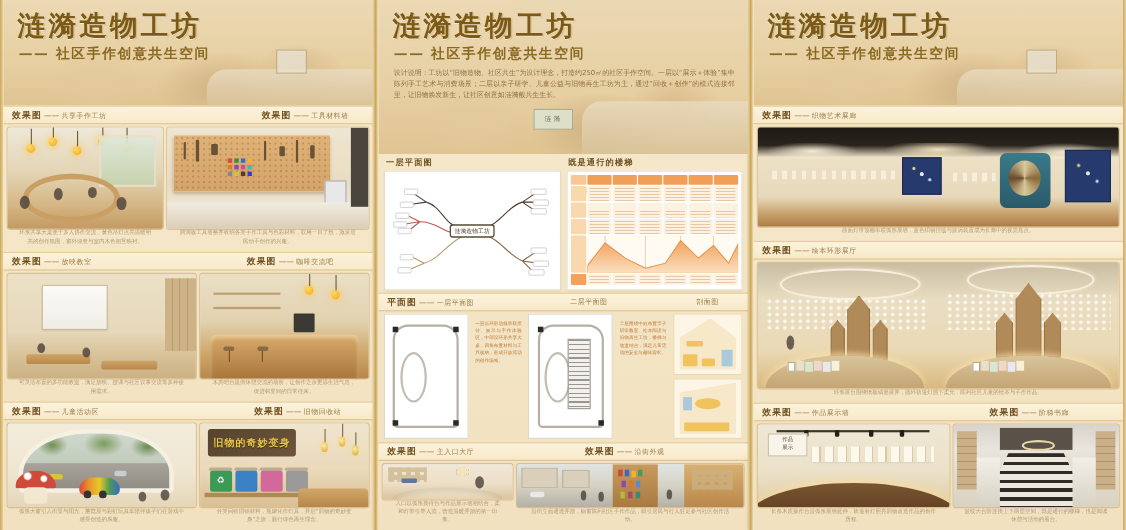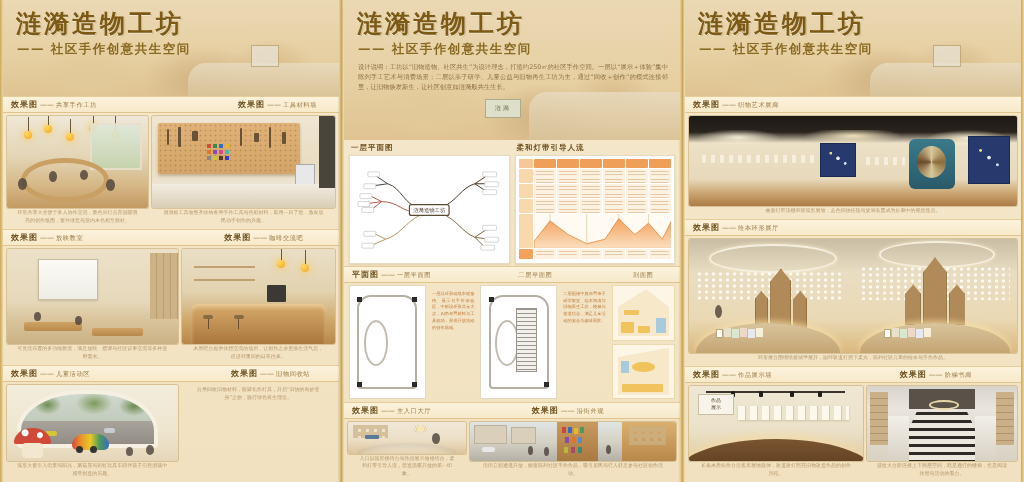--- a/index.html
+++ b/index.html
@@ -18,21 +18,21 @@
   .hd-counter{position:absolute;left:55%;bottom:0;width:45%;height:34%;background:linear-gradient(180deg,#e9dcc2,#d9c49a);border-top-left-radius:18px;opacity:.8;}
   .hd-screen{position:absolute;right:18%;bottom:30%;width:26px;height:20px;background:#e8e2d2;border:1px solid #b9a577;opacity:.8;}
   .hd .t{position:relative;margin:11px 0 0 13px;font-size:25px;line-height:1;font-weight:900;color:#7c5a16;letter-spacing:3px;text-shadow:0 1px 0 rgba(255,250,235,.7),1px 1px 1px rgba(120,85,20,.25);}
   .hd .s{position:relative;margin:5px 0 0 14px;font-size:12.5px;font-weight:bold;color:#8a6a22;letter-spacing:1.5px;}
   .hd-desc{position:relative;margin:4px 12px 0 14px;font-size:6.3px;line-height:1.55;color:#7d5f30;opacity:.85;text-align:justify;}
   .hd-sign{position:absolute;left:42%;bottom:16%;width:34px;height:17px;background:#dfe3cf;border:1px solid #a9a98c;display:flex;align-items:center;justify-content:center;font-size:6px;letter-spacing:2px;color:#5a6a4a;opacity:.9;}
   .hd.tall{height:140px;}
 
   
   .strip{flex:0 0 auto;display:flex;align-items:center;background:linear-gradient(180deg,#fcf2dc,#f7e9ca);border-top:1px solid #e6cd98;border-bottom:1px solid #e0c astronom;}
-  .strip{border-bottom:1px solid #e0c48c;padding:2px 0;align-items:flex-end;}
+  .strip{border-bottom:1px solid #e0c48c;padding:2px 0;}
   .lab{display:flex;align-items:baseline;white-space:nowrap;}
   .lab .pre{font-weight:bold;font-size:8px;color:#6f5120;letter-spacing:1px;}
   .lab .dash{font-size:7px;color:#8a6a33;margin:0 2px;}
   .lab .nm{font-size:6.3px;color:#9a7c46;letter-spacing:.5px;}
   .cap{flex:0 0 auto;font-size:5px;line-height:1.5;color:#a5855a;opacity:.8;text-align:center;padding:1px 10px 2px;overflow:hidden;}
 
   
   .row{flex:1 1 auto;display:flex;gap:4px;padding:3px 4px;min-height:0;}
   .cell{display:flex;flex-direction:column;min-width:0;}
   .ph{position:relative;flex:1 1 auto;overflow:hidden;border-radius:2px;box-shadow:0 0 0 1px rgba(170,130,60,.35);min-height:0;}
@@ -299,20 +299,34 @@
             <div class="cap2"></div>
             <div class="stem"></div>
           </div>
           <div class="rbcar"></div>
           <div class="blob" style="right:14%;bottom:8%;width:8px;height:10px"></div>
           <div class="blob" style="right:26%;bottom:6%;width:7px;height:9px"></div>
         </div>
         <div class="cap">弧形大窗引入街景与阳光，蘑菇屋与彩虹玩具车陪伴孩子们在游戏中感受创造的乐趣。</div>
       </div>
       <div class="cell" style="flex:1">
+        <div class="ph ph-recycle">
+          <div class="signboard">旧物的奇妙变身</div>
+          <div class="bulb" style="right:24%;top:22%"></div>
+          <div class="bulb" style="right:14%;top:16%"></div>
+          <div class="bulb" style="right:6%;top:26%"></div>
+          <div class="binshelf"></div>
+          <div class="bin" style="left:6%;background:#3a9a56">
+              <div class="rec">♻</div>
+            </div>
+          <div class="bin" style="left:21%;background:#3a82c4"></div>
+          <div class="bin" style="left:36%;background:#d2699a"></div>
+          <div class="bin" style="left:51%;background:#9a9a98"></div>
+          <div class="woodtable"></div>
+        </div>
         <div class="cap">分类回收旧物材料，瓶罐化作灯具，开启“旧物的奇妙变身”之旅，践行绿色再生理念。</div>
       </div>
     </div>
   </div>
 
   <div class="gold-sep"></div>
 
   <div class="panel">
     <div class="hd tall">
       <div class="hd-img"></div>
@@ -354,21 +368,21 @@
                 <rect x="134" y="68" width="14" height="5" rx="1"></rect>
               <rect x="136" y="80" width="14" height="5" rx="1"></rect>
                 <rect x="132" y="88" width="14" height="5" rx="1"></rect>
             </g>
             <rect x="60" y="47" width="40" height="11" rx="2" fill="#fff" stroke="#5a4a32" stroke-width="1.2"></rect>
             <text x="80" y="54.5" text-anchor="middle" font-size="5.4" fill="#4a3a22">涟漪造物工坊</text>
           </svg>
         </div>
       </div>
       <div class="dgcell">
-        <div class="dgtitle">柔和灯带引导人流</div>
+        <div class="dgtitle">既是通行的楼梯</div>
         <div class="dgbox">
           <div class="mascot"></div>
           <div class="uj">
             <div class="uj-head">
                 <div></div>
                 <div></div>
                 <div></div>
                 <div></div>
                 <div></div>
                 <div></div>

